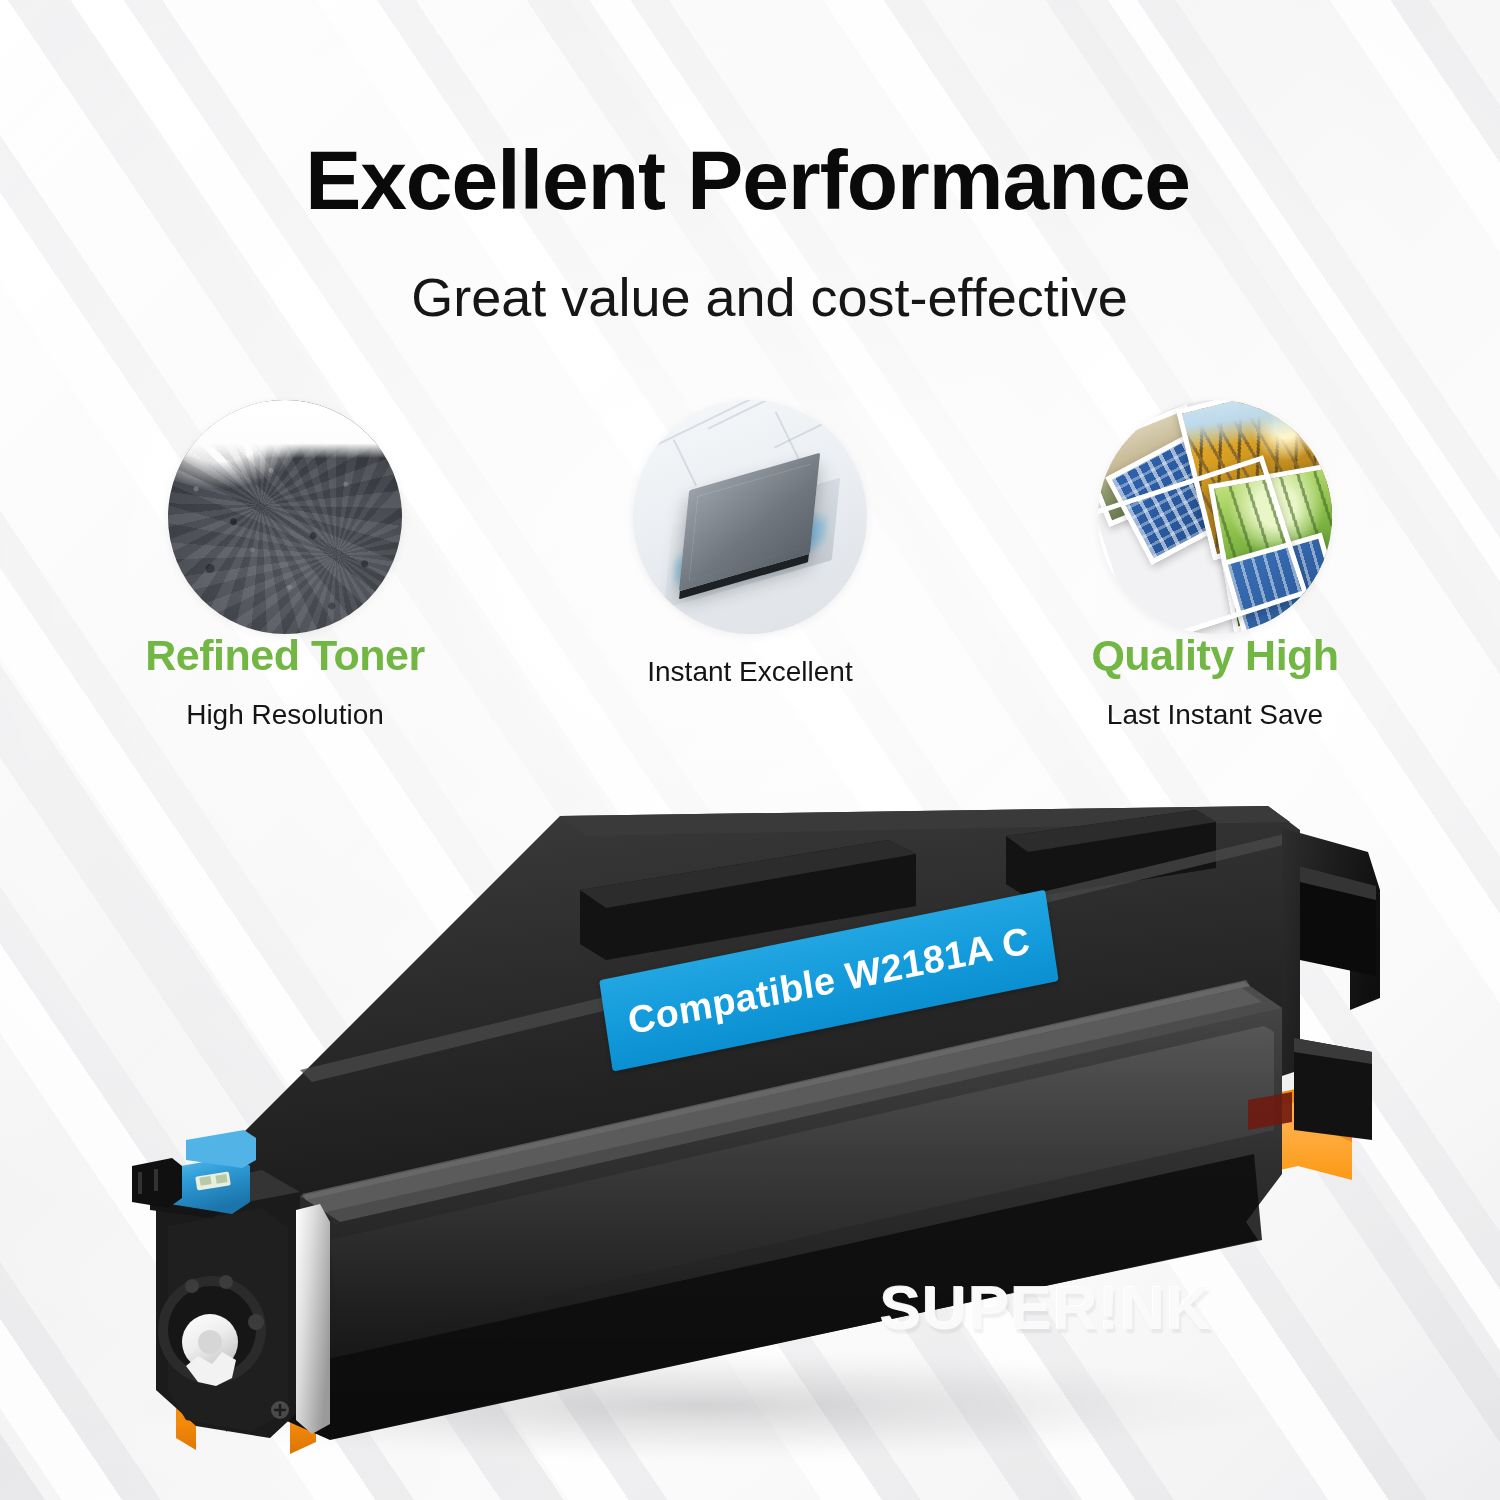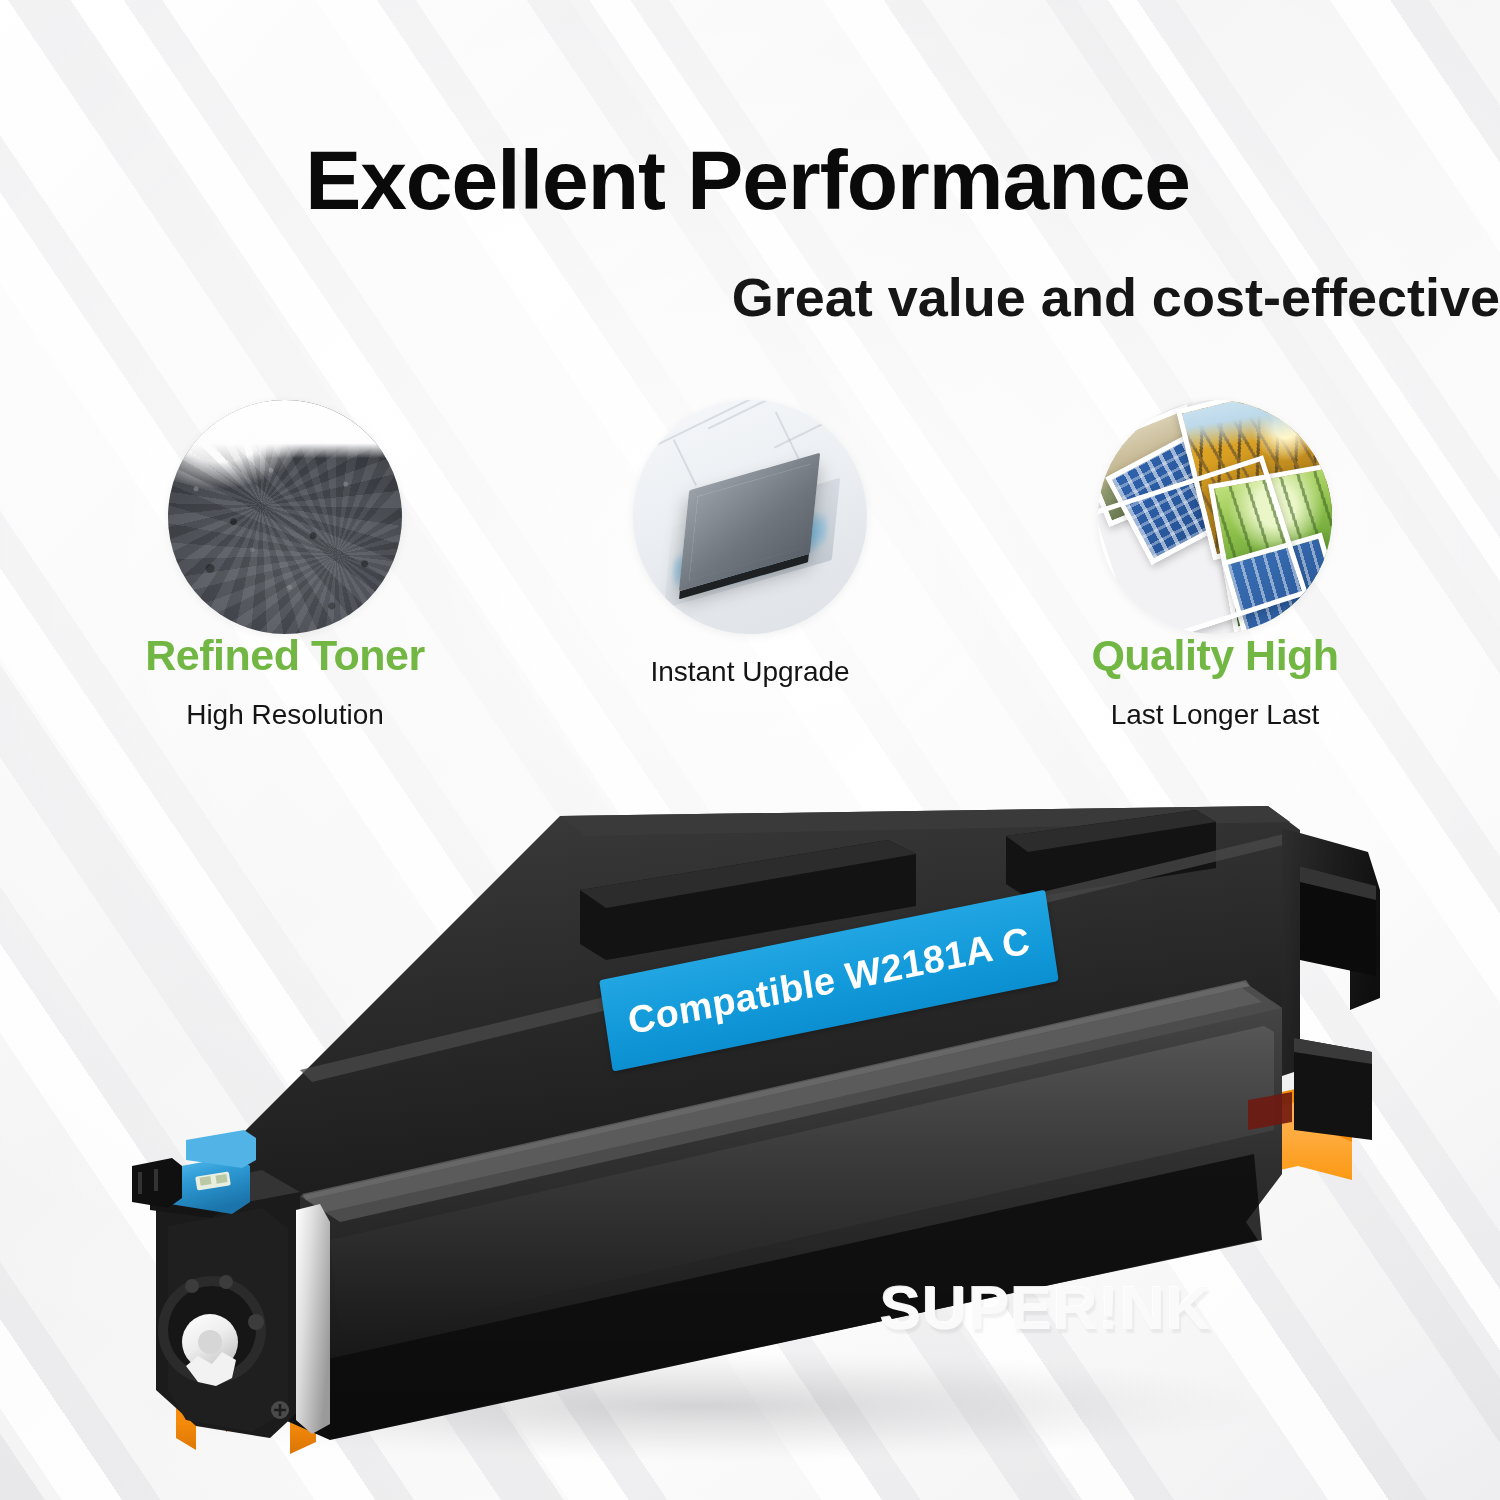--- a/index.html
+++ b/index.html
@@ -61,23 +61,23 @@
     text-align: center;
     font-size: 84px;
     font-weight: 700;
     letter-spacing: -1px;
     color: #0a0a0a;
     line-height: 1.05;
   }
   .subhead {
     position: absolute;
     top: 268px; left: 0; right: 0;
-    text-align: right;
+    text-align: center;
     font-size: 54px;
-    font-weight: 700;
+    font-weight: 400;
     color: #161616;
     line-height: 1.1;
     padding-left: 39px;
   }
 
   
   .features {
     position: absolute;
     top: 400px; left: 85px;
     width: 1330px;
@@ -333,36 +333,36 @@
           <div class="grid-line" style="left:22%;top:16%;width:2px;height:22%;transform:rotate(-26deg);"></div>
           <div class="grid-line" style="left:66%;top:4%;width:2px;height:24%;transform:rotate(-26deg);"></div>
           <div class="grid-line" style="left:4%;top:78%;width:60%;height:2px;transform:rotate(-26deg);"></div>
         </div>
         <div class="chip-tray"></div>
         <div class="chip-glow"></div>
         <div class="chip-body">
             <div class="chip-etch"></div>
           </div>
       </div>
-      <div class="fsub">Instant Upgrade</div>
+      <div class="fsub">Instant Excellent</div>
     </div>
 
     <div class="feature">
       <div class="fcircle">
         <div class="inner photo-bg">
           <div class="ph ph-seaside"></div>
           <div class="ph ph-blue"></div>
           <div class="ph ph-autumn"></div>
           <div class="ph ph-green"></div>
           <div class="ph ph-blue2"></div>
           <div class="ph ph-poppy"></div>
         </div>
       </div>
       <div class="flabel">Quality High</div>
-      <div class="fsub">Last Longer Last</div>
+      <div class="fsub">Last Instant Save</div>
     </div>
 
   </div>
 
   <div class="cartridge">
     <svg viewBox="0 0 1500 700" xmlns="http://www.w3.org/2000/svg">
       <defs>
         <linearGradient id="gBodyTop" x1="0" y1="0" x2="0.25" y2="1">
           <stop offset="0%" stop-color="#3c3c3c"></stop>
           <stop offset="45%" stop-color="#2a2a2a"></stop>

